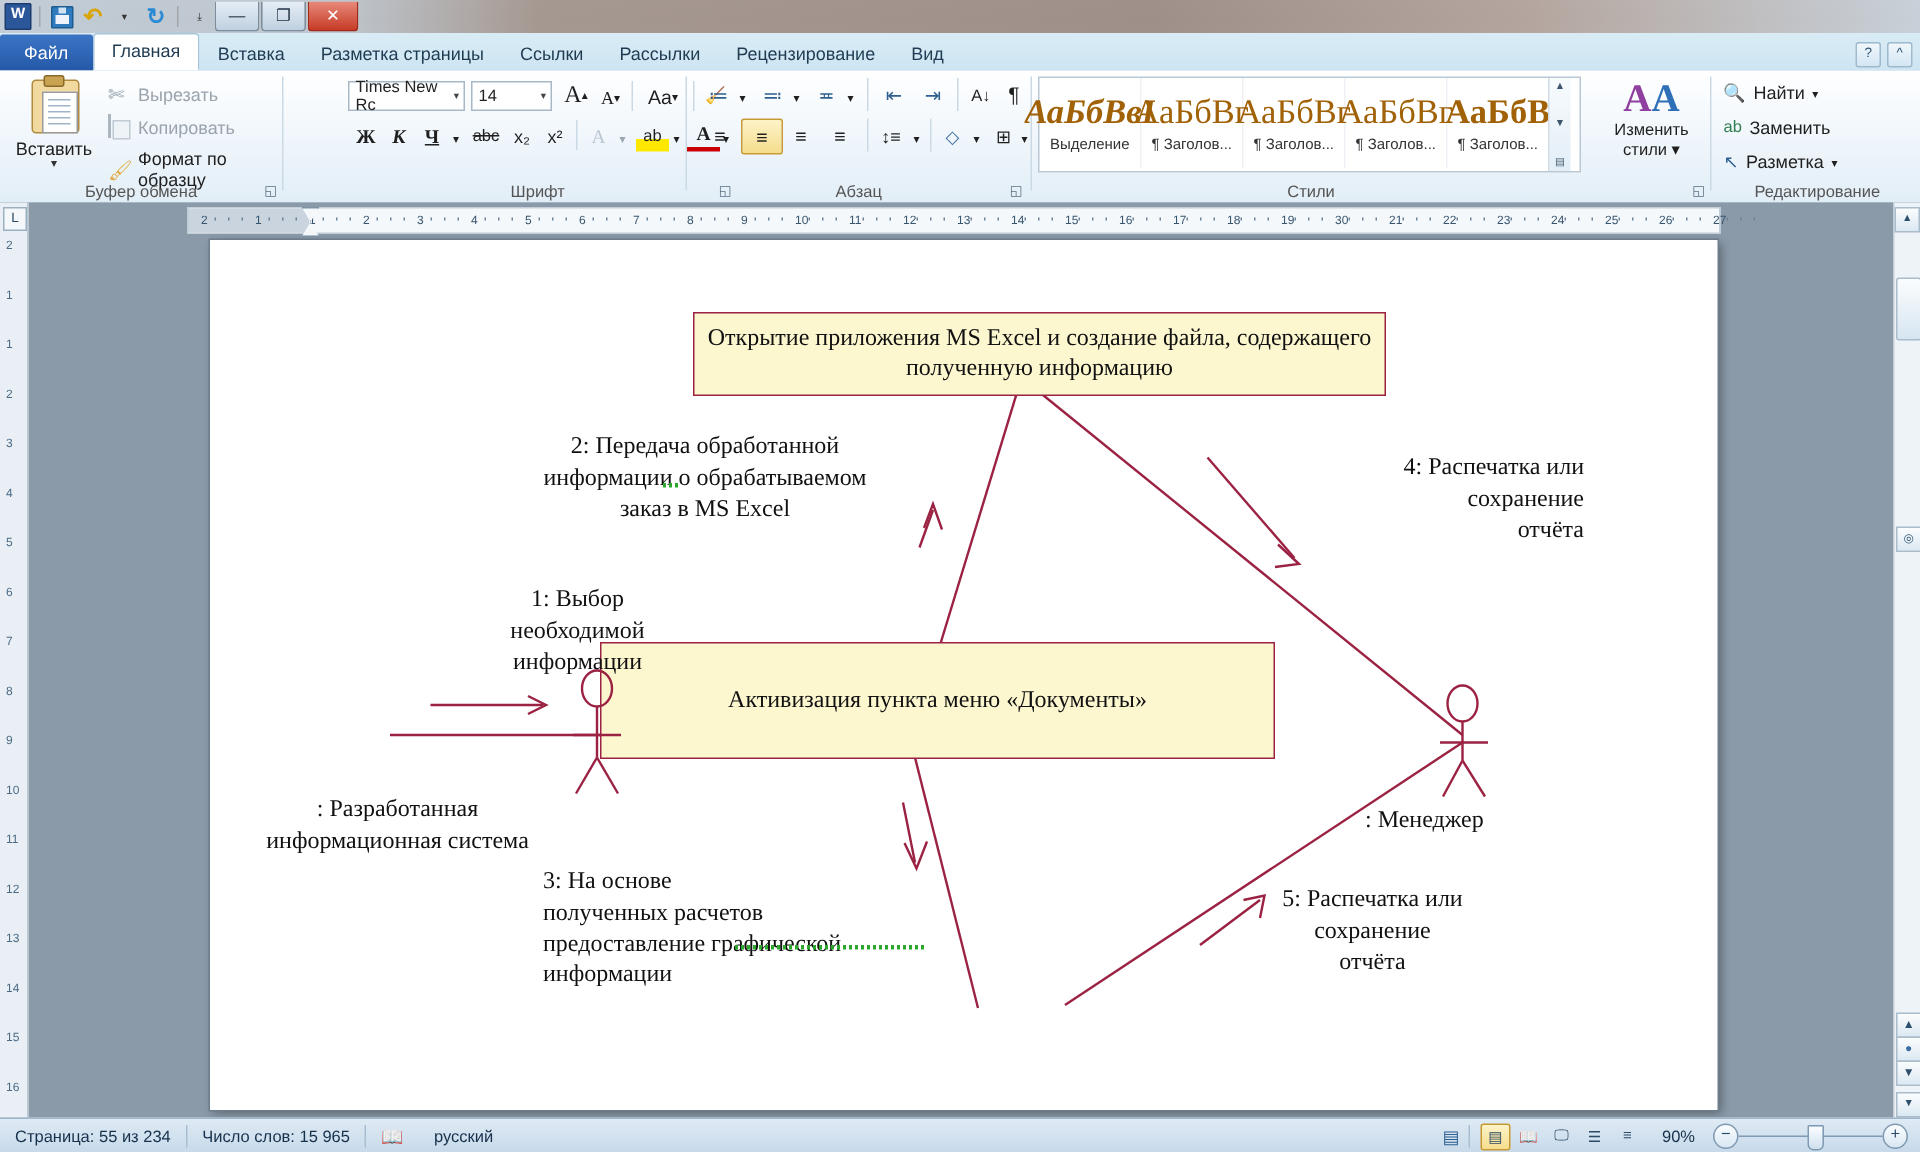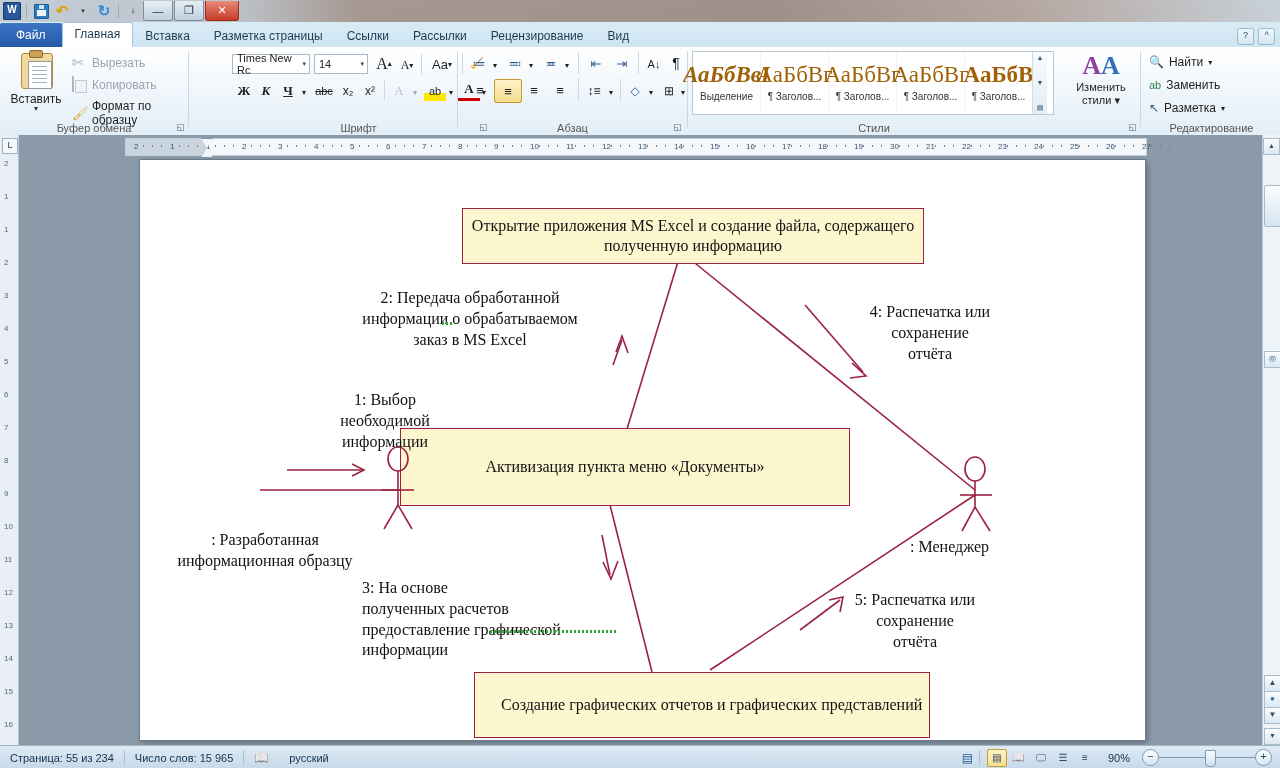--- a/index.html
+++ b/index.html
@@ -577,34 +577,32 @@
           <path d="M463 402 L471 419 L478 401"></path>
 
           <line x1="660" y1="470" x2="700" y2="440"></line>
           <path d="M700 452 L703 437 L689 440"></path>
         </g>
       </svg>
 
       <div class="node" style="left:260px;top:268px;width:450px;height:78px;">Активизация пункта меню «Документы»</div>
       <div class="node" style="left:322px;top:48px;width:462px;height:56px;">Открытие приложения MS Excel и создание файла,
 содержащего полученную информацию</div>
-      <div class="node" style="left:334px;top:512px;width:456px;height:66px;justify-content:flex-start;padding-left:26px;text-align:left;">Создание  графических отчетов и
-графических представлений</div>
 
       <svg width="120" height="110" style="position:absolute;left:212px;top:285px;">
         <g stroke="#9b2242" stroke-width="1.6" fill="none">
           <ellipse cx="46" cy="14" rx="10" ry="12"></ellipse>
           <line x1="46" y1="26" x2="46" y2="60"></line>
           <line x1="46" y1="60" x2="32" y2="84"></line>
           <line x1="46" y1="60" x2="60" y2="84"></line>
           <line x1="30" y1="45" x2="62" y2="45"></line>
         </g>
       </svg>
       <div class="dlabel" style="left:10px;top:370px;width:230px;text-align:center;">: Разработанная
-информационная образцу</div>
+информационная система</div>
 
       <svg width="110" height="110" style="position:absolute;left:800px;top:295px;">
         <g stroke="#9b2242" stroke-width="1.6" fill="none">
           <ellipse cx="35" cy="14" rx="10" ry="12"></ellipse>
           <line x1="35" y1="26" x2="35" y2="52"></line>
           <line x1="35" y1="52" x2="22" y2="76"></line>
           <line x1="35" y1="52" x2="50" y2="76"></line>
           <line x1="20" y1="40" x2="52" y2="40"></line>
         </g>
       </svg>
@@ -613,21 +611,21 @@
       <div class="dlabel" style="left:120px;top:230px;width:250px;text-align:center;">1: Выбор
 необходимой
 информации</div>
       <div class="dlabel" style="left:170px;top:128px;width:320px;text-align:center;">2: Передача обработанной
 информации о обрабатываемом
 заказ в MS Excel</div>
       <div class="dlabel" style="left:222px;top:418px;width:330px;text-align:left;">3: На основе
   полученных расчетов
   предоставление графической
   информации</div>
-      <div class="dlabel" style="left:680px;top:142px;width:220px;text-align:center;">4: Распечатка или
+      <div class="dlabel" style="left:696px;top:142px;width:220px;text-align:right;">4: Распечатка или
 сохранение
 отчёта</div>
       <div class="dlabel" style="left:660px;top:430px;width:230px;text-align:center;">5: Распечатка или
 сохранение
 отчёта</div>
 
       <div class="sq" style="left:302px;top:162px;width:10px;"></div>
       <div class="sq" style="left:350px;top:470px;width:128px;"></div>
     </div>
   </div>

